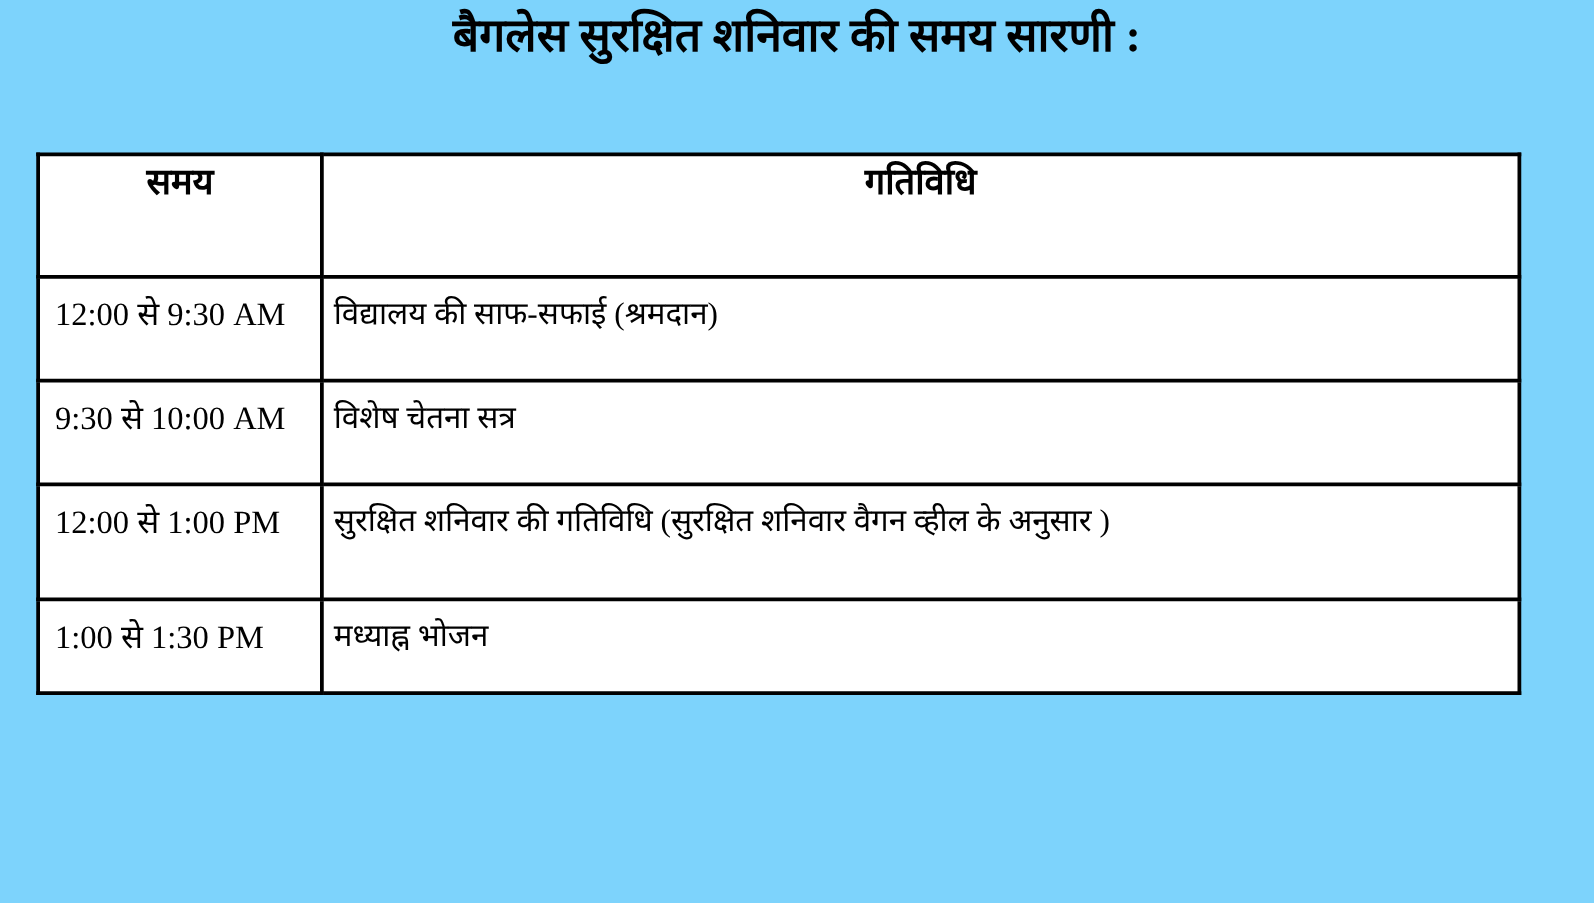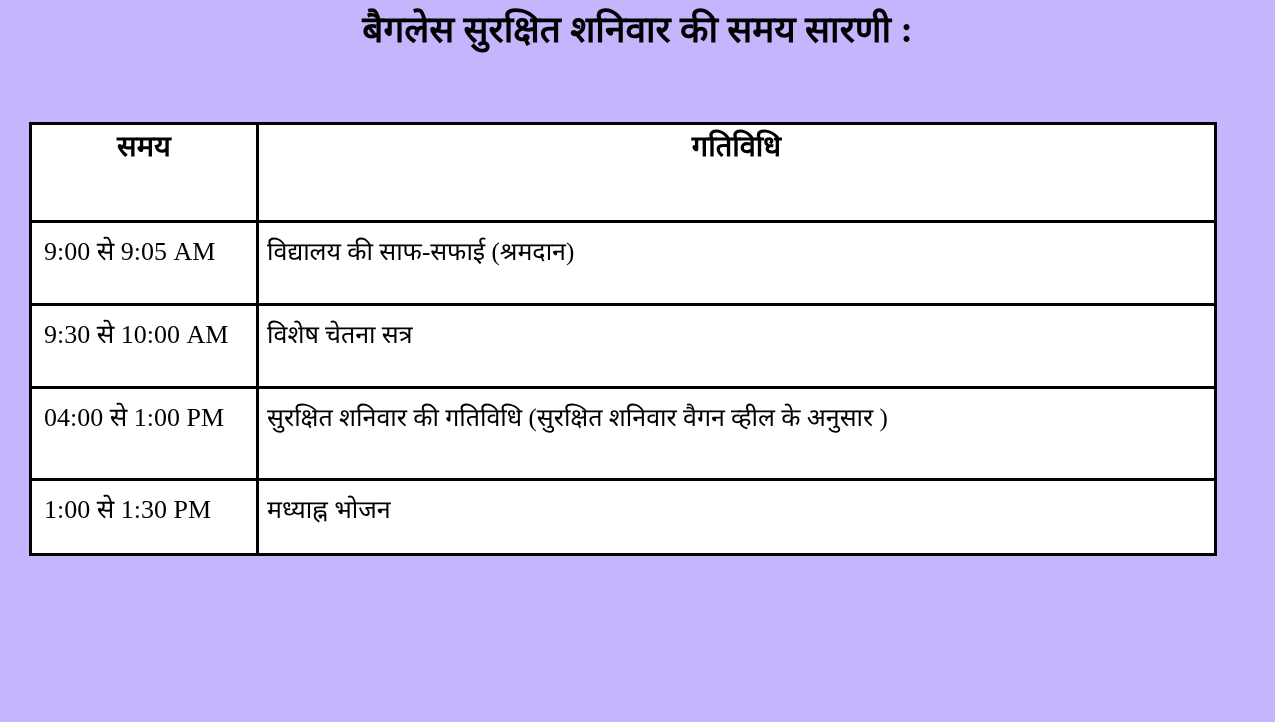--- a/index.html
+++ b/index.html
@@ -8,21 +8,21 @@
     height: 722px;
     background: #ffffff;
     font-family: "Liberation Serif", "DejaVu Serif", serif;
     color: #000000;
     overflow: hidden;
   }
   .page {
     position: relative;
     width: 1275px;
     height: 722px;
-    background: #c4b5fd;
+    background: #7dd3fc;
   }
   .doc-title {
     position: absolute;
     top: 6px;
     left: 0;
     width: 1275px;
     text-align: center;
     font-size: 37px;
     font-weight: bold;
     line-height: 1.3;
@@ -85,32 +85,32 @@
       <col class="c-time">
       <col class="c-activity">
     </colgroup>
     <tbody>
       <tr class="r-header">
         <td class="h-cell">समय</td>
         <td class="h-cell">गतिविधि</td>
       </tr>
 
       <tr class="r-0">
-        <td class="time-cell">9:00 से 9:05 AM</td>
+        <td class="time-cell">12:00 से 9:30 AM</td>
         <td class="activity-cell">विद्यालय की साफ-सफाई (श्रमदान)</td>
       </tr>
 
       <tr class="r-1">
         <td class="time-cell">9:30 से 10:00 AM</td>
         <td class="activity-cell">विशेष चेतना  सत्र</td>
       </tr>
 
 
       <tr class="r-3">
-        <td class="time-cell">04:00 से 1:00 PM</td>
+        <td class="time-cell">12:00 से 1:00 PM</td>
         <td class="activity-cell">सुरक्षित शनिवार की गतिविधि (सुरक्षित शनिवार वैगन व्हील के अनुसार )</td>
       </tr>
 
       <tr class="r-4">
         <td class="time-cell">1:00 से 1:30 PM</td>
         <td class="activity-cell">मध्याह्न भोजन</td>
       </tr>
     </tbody>
   </table>
 

